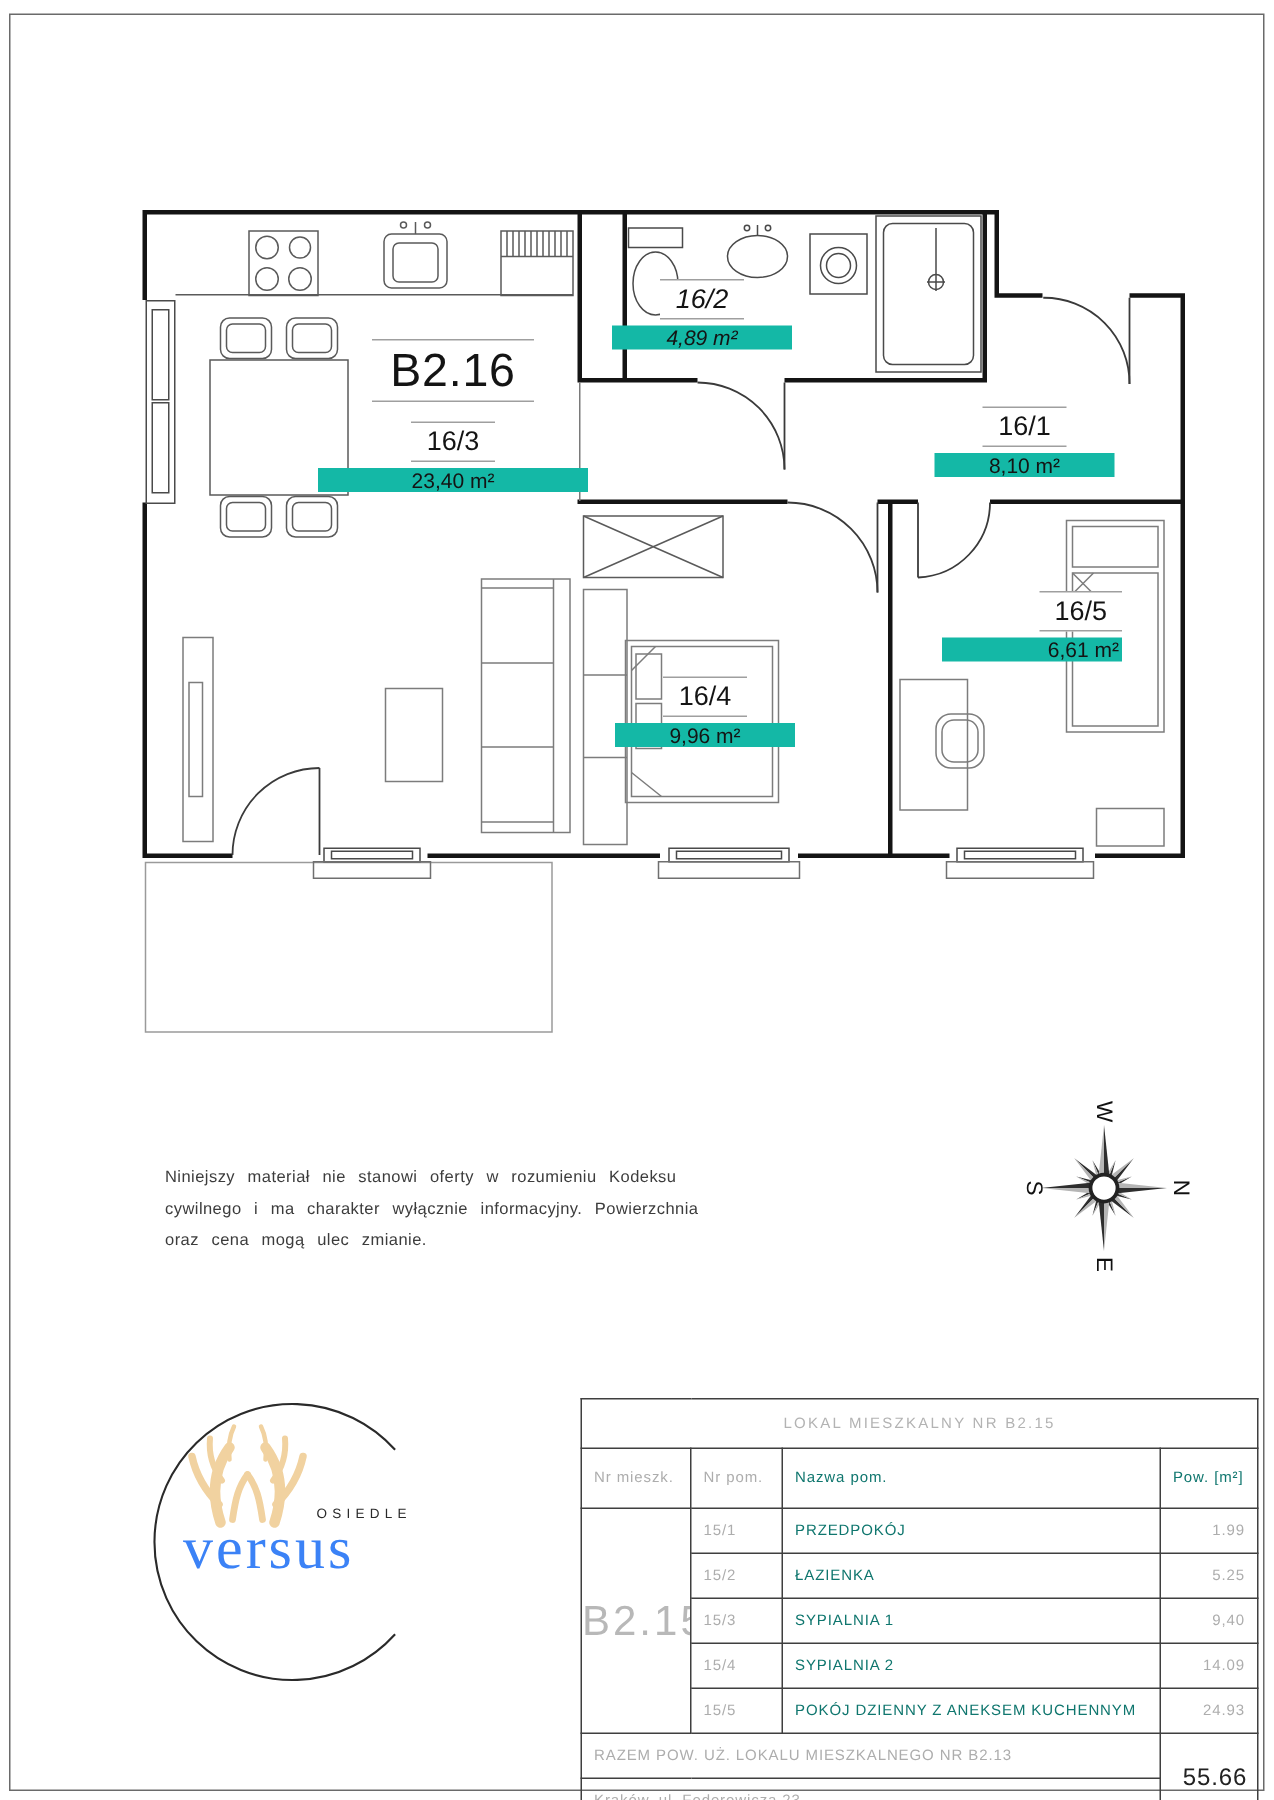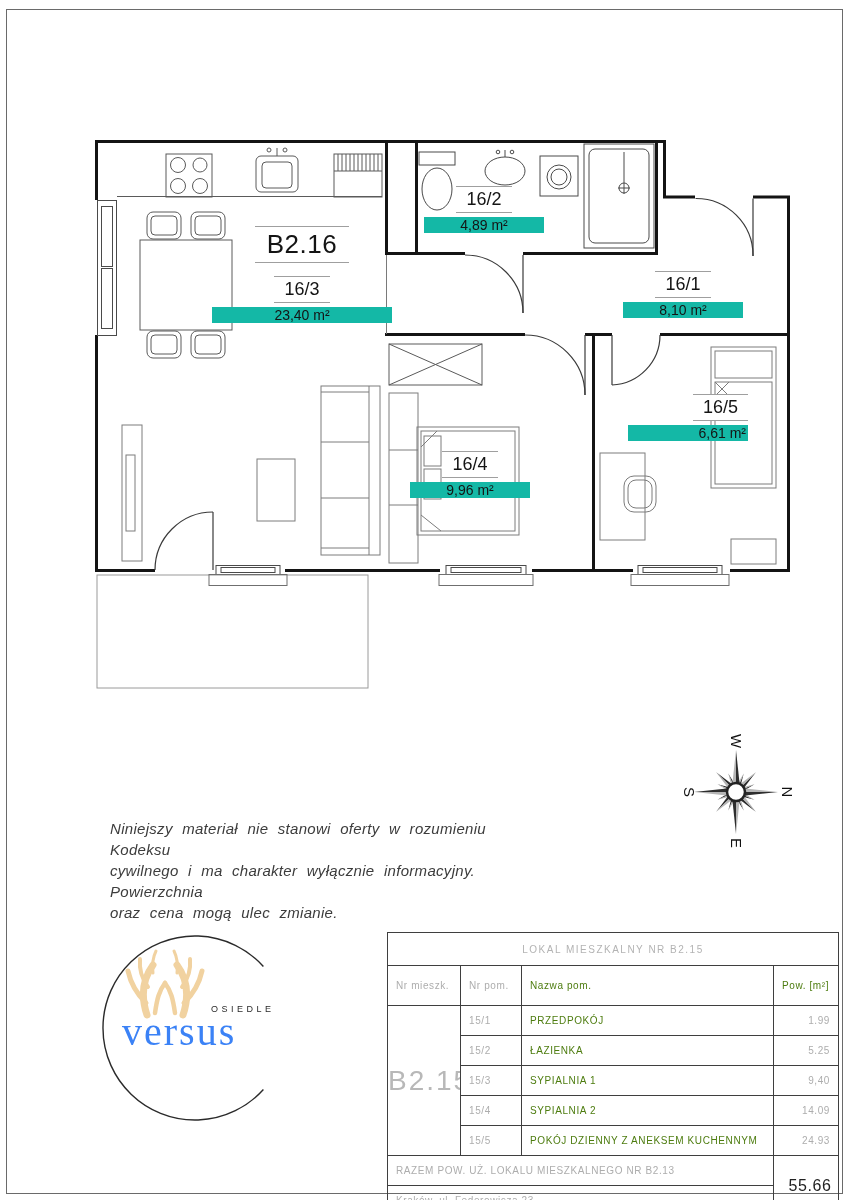--- a/index.html
+++ b/index.html
@@ -6,38 +6,38 @@
   .page{position:relative;width:849px;height:1200px;background:#fff;overflow:hidden;
         font-family:"Liberation Sans",sans-serif;color:#1a1a1a;}
   .page-border{position:absolute;left:6px;top:9px;right:6px;bottom:6px;border:1px solid #6a6a6a;pointer-events:none;}
   svg{position:absolute;left:0;top:0;}
   
   .rlabel{position:absolute;text-align:center;line-height:1;}
   .rnum{display:inline-block;font-size:18px;color:#141414;background:#fff;
         border-top:1px solid #9f9f9f;border-bottom:1px solid #9f9f9f;padding:3px 10px 4px;}
   .rarea{display:block;font-size:14px;color:#141414;background:#14b8a6;margin-top:4px;padding:1px 2px;}
   .main-label{position:absolute;left:212px;top:226px;width:180px;text-align:center;line-height:1;}
-  .main-unit{display:inline-block;font-size:26px;color:#141414;letter-spacing:.5px;
+  .main-unit{display:inline-block;font-size:31px;color:#141414;letter-spacing:.5px;
         border-top:1px solid #9f9f9f;border-bottom:1px solid #9f9f9f;padding:4px 12px 5px;}
   .main-area{display:inline-block;font-size:31px;color:#141414;letter-spacing:.5px;
         border-bottom:1px solid #9f9f9f;padding:5px 6px 6px;}
   .main-sub{margin-top:13px;}
   
-  .disclaimer{position:absolute;left:110px;top:818px;width:430px;font-size:15px;color:#3c3c3c;
-        letter-spacing:.3px;word-spacing:5px;line-height:21px;font-style:italic;}
+  .disclaimer{position:absolute;left:110px;top:775px;width:430px;font-size:11px;color:#3c3c3c;
+        letter-spacing:.3px;word-spacing:5px;line-height:21px;}
   
   .logo-sub{position:absolute;left:211px;top:1004px;font-size:9px;letter-spacing:3.5px;color:#2a2a2a;text-align:right;}
   .logo-main{position:absolute;left:122px;top:1008px;font-family:"Liberation Serif",serif;
         font-size:40px;color:#3b82f6;letter-spacing:2px;}
   
   .unit-table{position:absolute;left:387px;top:932px;width:451px;}
   table{border-collapse:collapse;width:100%;table-layout:fixed;}
   td{border:1px solid #3f3f3f;font-size:10px;letter-spacing:.6px;overflow:hidden;white-space:nowrap;}
   td.gray{color:#adadad;}
-  td.black{color:#4d7c0f;}
+  td.black{color:#0f766e;}
   .t-title{height:30px;text-align:center;color:#b3b3b3;letter-spacing:1.5px;}
   .t-head td{height:37px;padding-left:8px;}
   .t-row td{height:27px;padding-left:8px;}
   td.num{text-align:right;padding-right:8px;padding-left:0;}
   td.unitcell{font-size:28px;color:#b8b8b8;text-align:center;letter-spacing:2px;padding:0;}
   td.totalcell{font-size:16px;color:#222;text-align:center;padding:0;}
   .t-foot td{height:27px;padding-left:8px;}
 </style>
 </head>
 <body>
@@ -196,21 +196,21 @@
   </svg>
 
   <div class="main-label">
     <span class="main-unit">B2.16</span><br>
     <div class="main-sub">
       <span class="rnum">16/3</span>
       <span class="rarea">23,40 m²</span>
     </div>
   </div>
 
-  <div class="rlabel" style="left:424px;top:186px;width:120px;">
+  <div class="rlabel" style="left:408px;top:186px;width:120px;font-style:italic;">
     <span class="rnum">16/2</span>
     <span class="rarea">4,89 m²</span>
   </div>
   <div class="rlabel" style="left:623px;top:271px;width:120px;">
     <span class="rnum">16/1</span>
     <span class="rarea">8,10 m²</span>
   </div>
   <div class="rlabel" style="left:410px;top:451px;width:120px;">
     <span class="rnum">16/4</span>
     <span class="rarea">9,96 m²</span>

